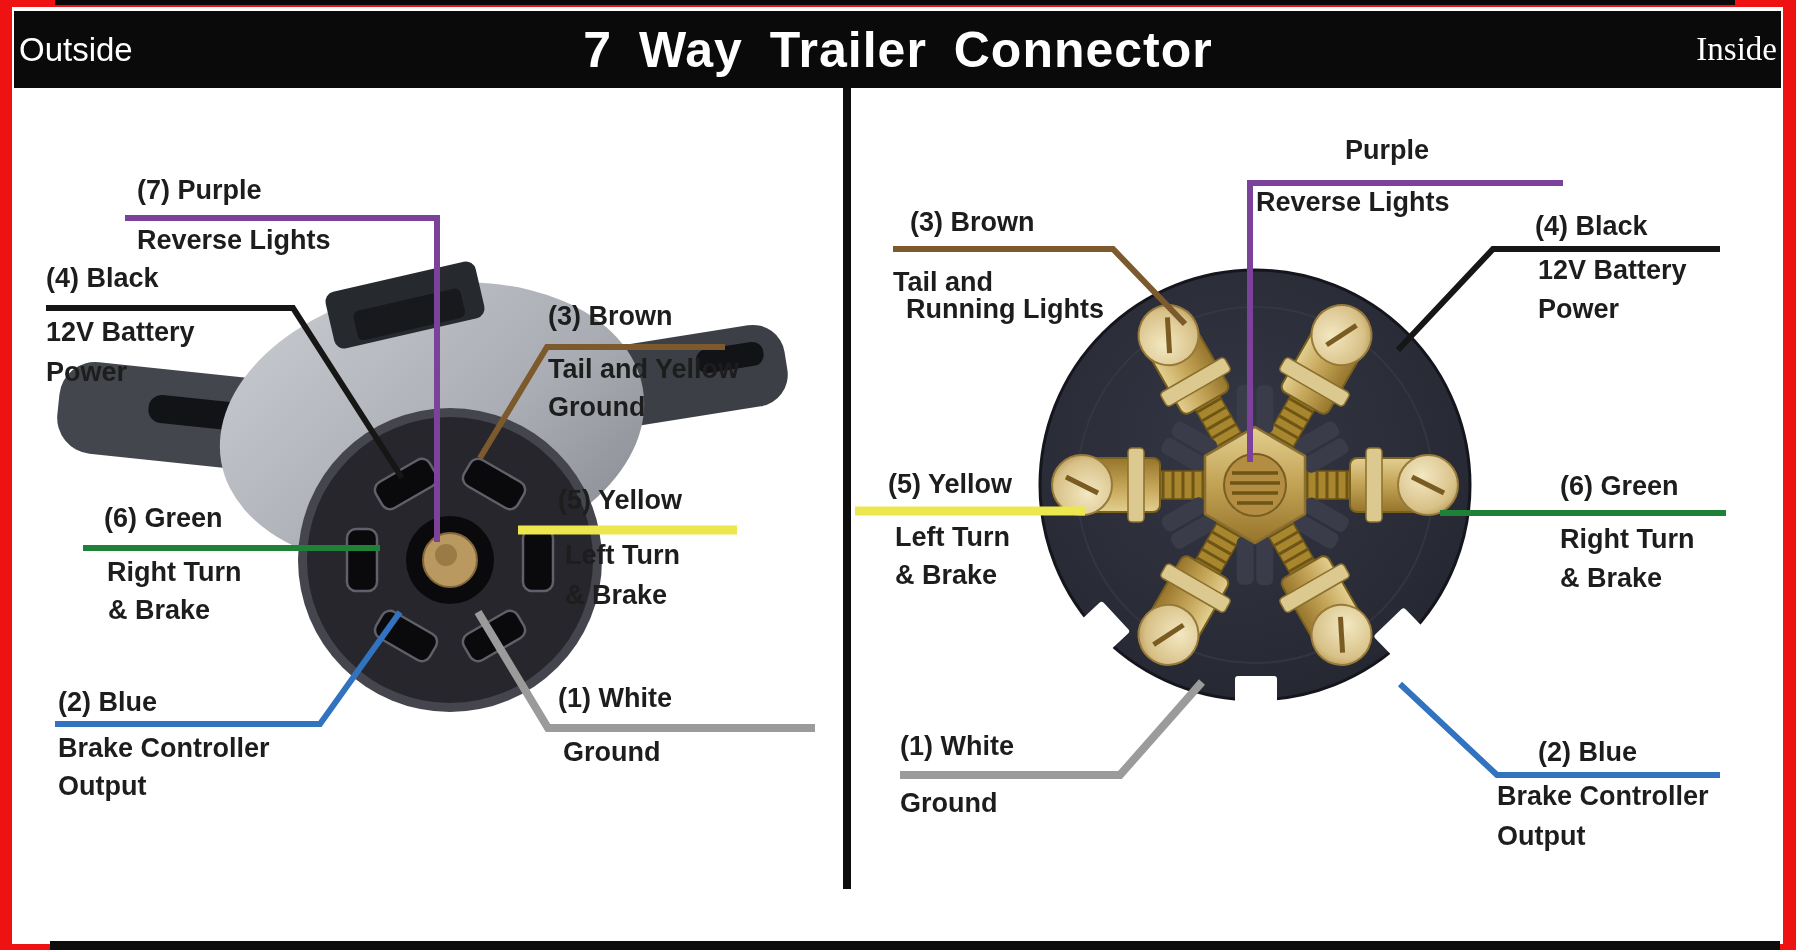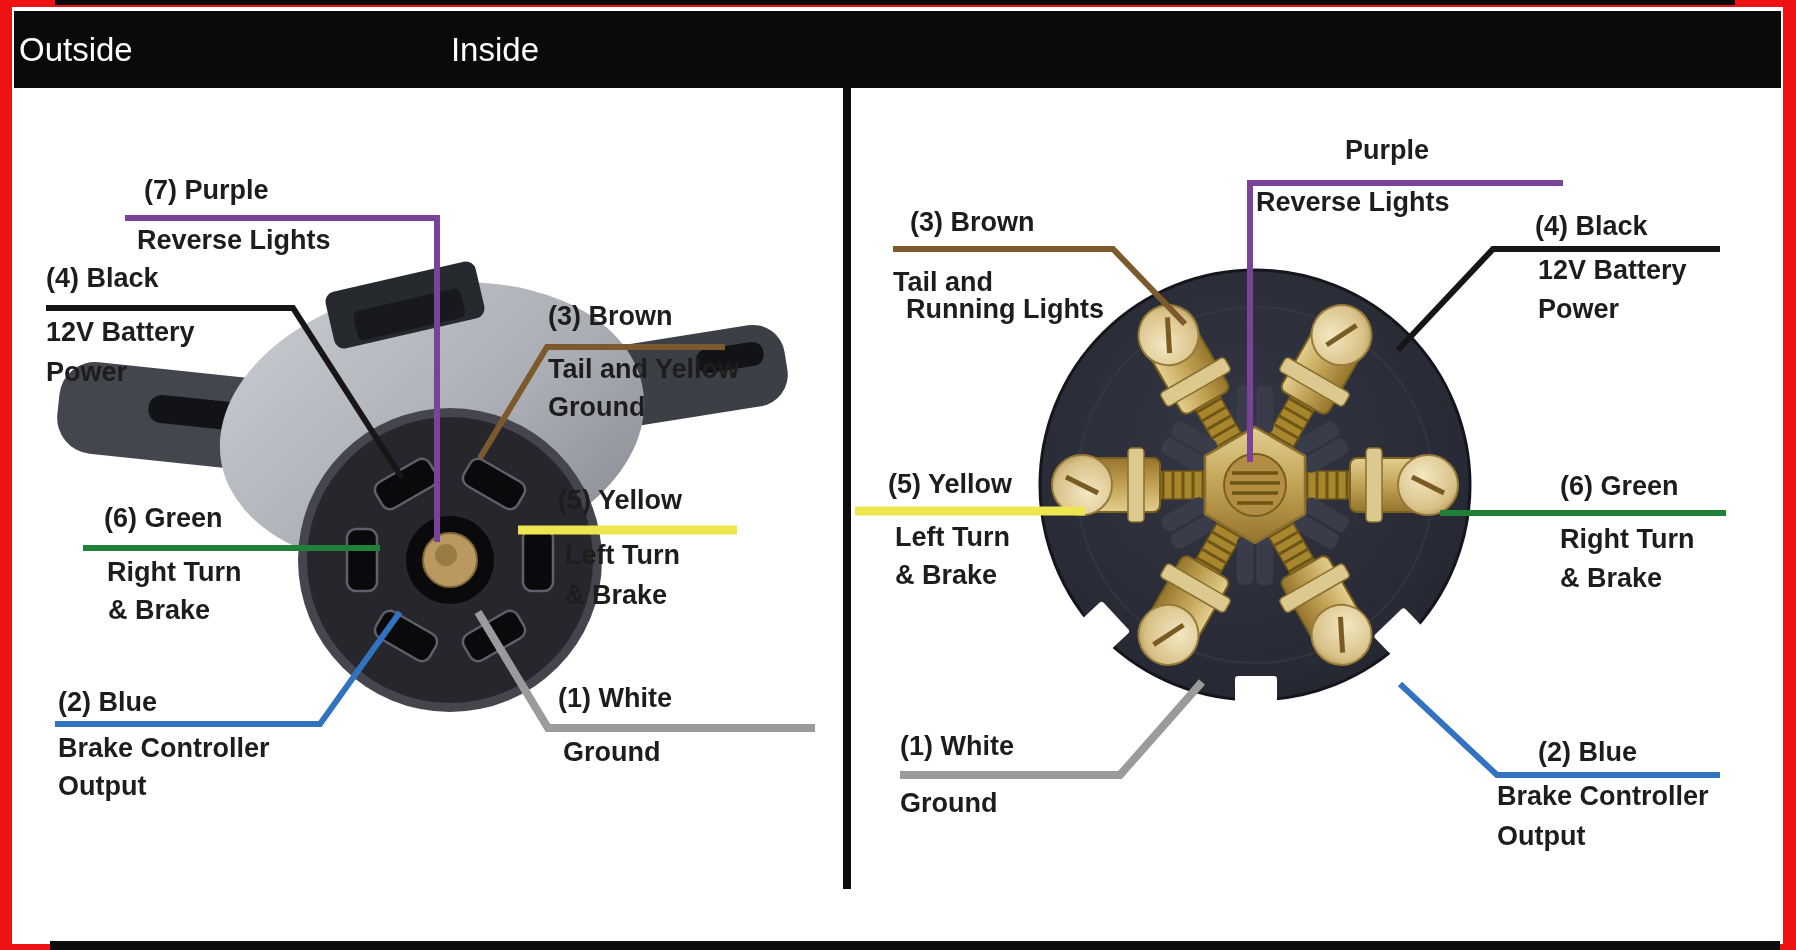--- a/index.html
+++ b/index.html
@@ -16,21 +16,21 @@
     pointer-events:none;z-index:40;
   }
   .top-strip{position:absolute;left:55px;top:0;width:1680px;height:5px;background:#0a0a0a;z-index:50;}
   .bottom-bar{position:absolute;left:50px;bottom:0;width:1730px;height:9px;background:#0d0d0d;z-index:50;}
   .header{
     position:absolute;left:14px;right:15px;top:11px;height:77px;
     background:var(--c-header);display:flex;align-items:center;z-index:10;
   }
   .header .side{color:#fff;font-size:33px;width:260px;}
   .header .side.left{padding-left:5px;text-align:left;}
-  .header .side.right{padding-right:12px;text-align:right;}
+  .header .side.right{padding-right:4px;text-align:right;font-family:Liberation Serif, serif;}
   .header .title{
     flex:1;text-align:center;color:#fff;font-size:50px;font-weight:bold;
     word-spacing:12px;letter-spacing:1px;
   }
   .divider{position:absolute;left:843px;top:88px;width:8px;height:801px;background:#0c0c0c;z-index:5;}
   .lbl{
     position:absolute;font-size:27px;font-weight:bold;color:var(--c-text);
     white-space:nowrap;line-height:1.05;z-index:20;text-align:center;
   }
   svg.art{position:absolute;left:0;top:0;z-index:8;}
@@ -203,26 +203,27 @@
     <path class="w w-brown" d="M893,249 H1113 L1185,324"></path>
     <path class="w w-black" d="M1720,249 H1493 L1398,350"></path>
     <path class="w w-yellow" d="M855,511 H1085"></path>
     <path class="w w-green" d="M1440,513 H1726"></path>
     <path class="w w-white" d="M900,775 H1120 L1202,682"></path>
     <path class="w w-blue" d="M1720,775 H1497 L1400,684"></path>
   </svg>
 
   <div class="header">
     <div class="side left">Outside</div>
+    <div class="title">7 Way Trailer Connector</div>
     <div class="side right">Inside</div>
   </div>
 
   <div class="divider"></div>
 
-  <div class="lbl" style="left:144px;top:176px">(7) Purple</div>
+  <div class="lbl" style="left:137px;top:176px">(7) Purple</div>
   <div class="lbl" style="left:137px;top:226px">Reverse Lights</div>
 
   <div class="lbl" style="left:46px;top:264px">(4) Black</div>
   <div class="lbl" style="left:46px;top:318px">12V Battery</div>
   <div class="lbl" style="left:46px;top:358px">Power</div>
 
   <div class="lbl" style="left:548px;top:302px">(3) Brown</div>
   <div class="lbl" style="left:548px;top:355px">Tail and Yellow</div>
   <div class="lbl" style="left:548px;top:393px">Ground</div>
 

